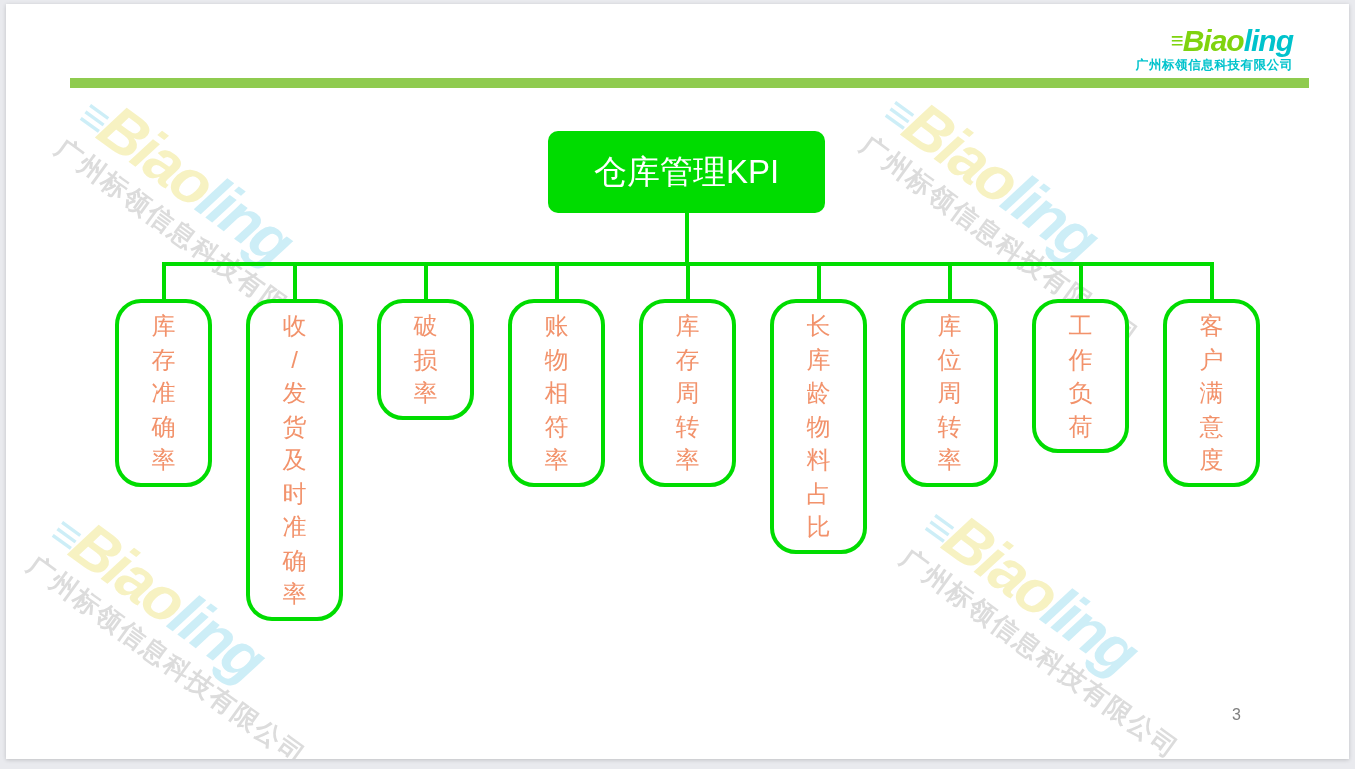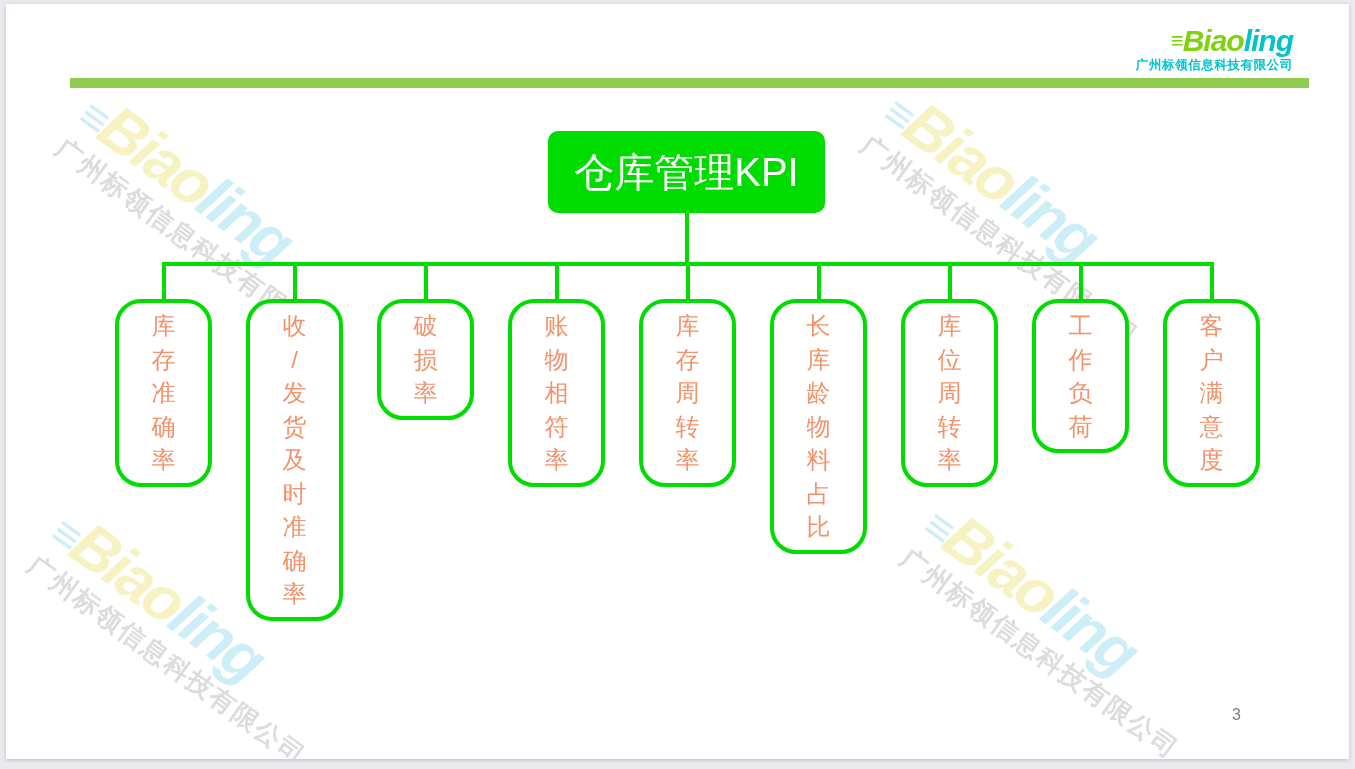--- a/index.html
+++ b/index.html
@@ -29,21 +29,21 @@
   .wm-yellow { color:var(--wm-yellow,#F7F2C2); }
   .wm-cyan   { color:var(--wm-cyan,#CDEEF7); }
   .wm-lines  { color:var(--wm-cyan,#CDEEF7); font-size:46px; }
   .wm-cn { font-size:26px; letter-spacing:2px; color:var(--wm-gray,#DCDCDC);
            margin-top:4px; font-weight:bold; }
 
   
   .root-node { position:absolute; left:542px; top:127px; width:277px; height:82px;
                background:var(--green,#00DC00); border-radius:10px;
                display:flex; align-items:center; justify-content:center;
-               color:#ffffff; font-size:40px; }
+               color:#ffffff; font-size:33px; }
   .conn { position:absolute; background:var(--green,#00DC00); }
   .kpi-node { position:absolute; width:97px; background:#ffffff;
               border:4px solid var(--green,#00DC00); border-radius:26px;
               display:flex; flex-direction:column; align-items:center; justify-content:center; }
   .kpi-char { font-size:24px; line-height:33.5px; color:var(--orange,#F2926B);
               text-align:center; }
 
   .page-number { position:absolute; left:1226px; top:702px; font-size:16px;
                  color:var(--page-gray,#7F7F7F); }
 </style>

